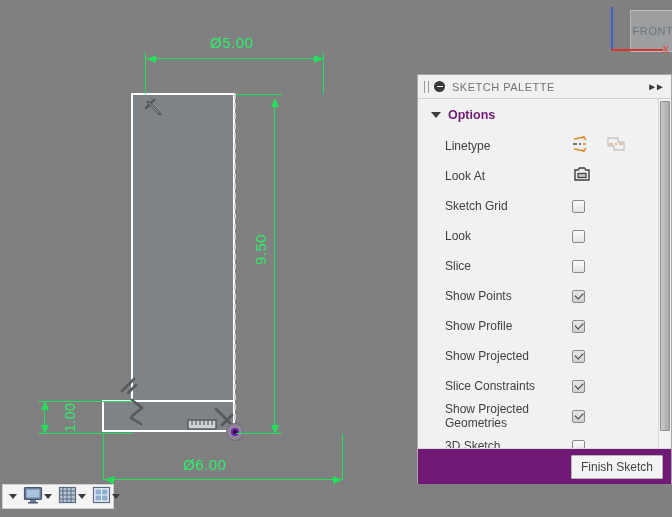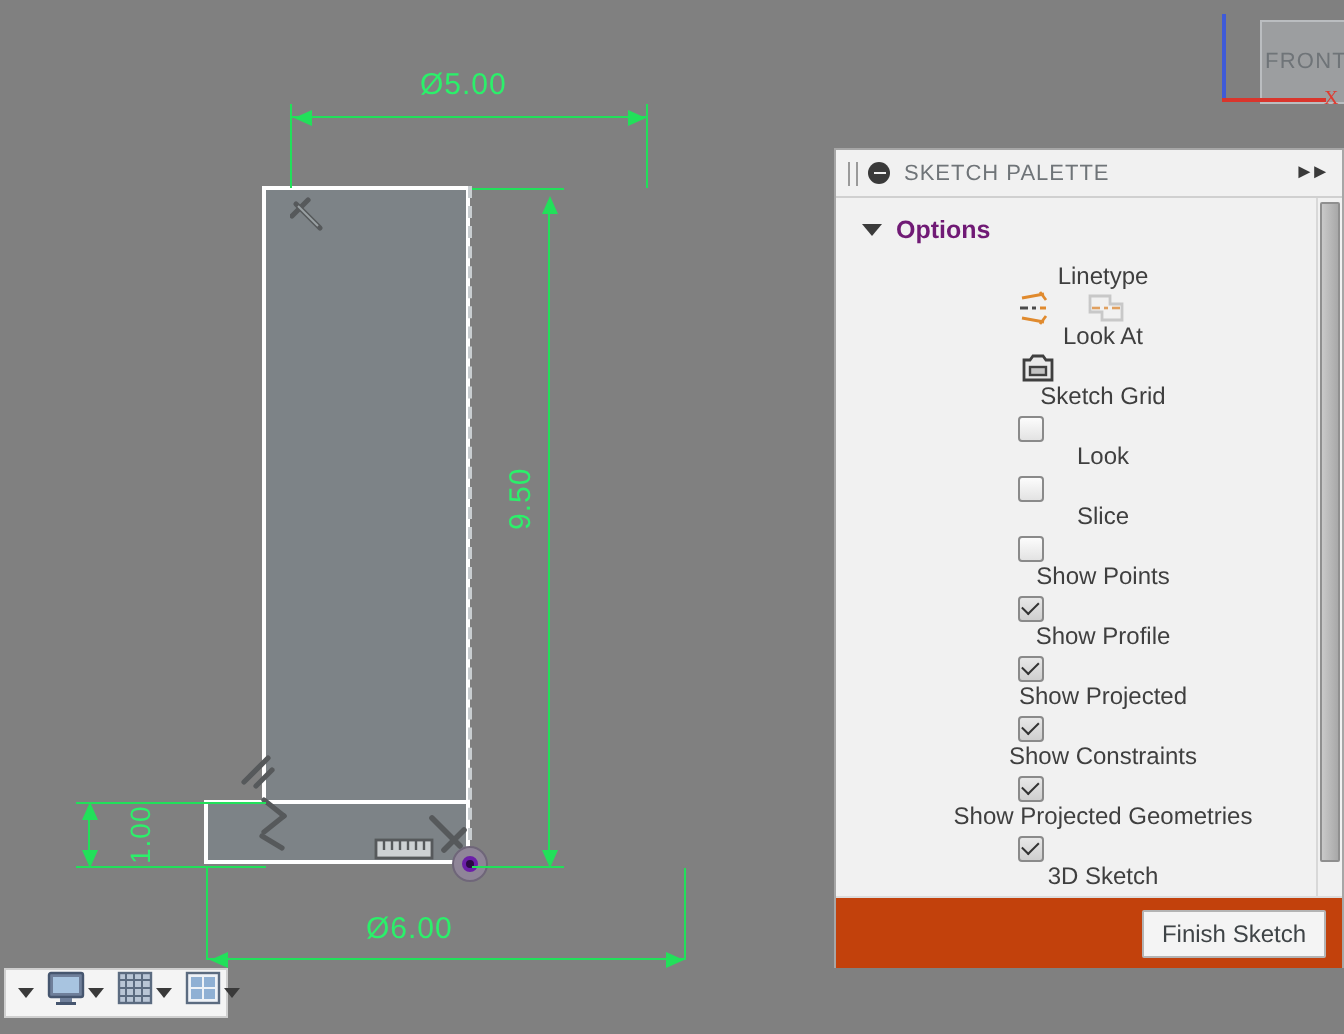--- a/index.html
+++ b/index.html
@@ -92,21 +92,21 @@
   .pal-body{flex:1;position:relative;overflow:hidden;background:#f1f1f1;}
   .pal-scroll-area{position:absolute;left:0;top:0;right:13px;bottom:0;overflow:hidden;}
 
   .section-hdr{
     display:flex;align-items:center;gap:7px;
     padding:9px 0 9px 13px;font-size:12.5px;font-weight:bold;color:#701a75;
   }
   .tri{width:0;height:0;border-left:5px solid transparent;border-right:5px solid transparent;border-top:6px solid #3b3b3b;}
 
   .opt-row{
-    display:flex;align-items:center;height:30px;padding-left:27px;box-sizing:border-box;flex-direction:column;
+    display:flex;align-items:center;height:30px;padding-left:27px;box-sizing:border-box;
   }
   .opt-label{font-size:12px;color:#3f3f3f;flex:1;}
   .opt-ctrl{width:86px;display:flex;align-items:center;}
   .chk{
     width:13px;height:13px;border:1px solid #8a8a8a;border-radius:2px;
     background:linear-gradient(#fcfcfc,#e3e3e3);box-sizing:border-box;
     display:flex;align-items:center;justify-content:center;
   }
   .chk.on{background:linear-gradient(#e8e8e8,#cfcfcf);}
   .chk.on::after{
@@ -120,21 +120,21 @@
     position:absolute;right:0;top:0;width:13px;bottom:0;
     background:#f1f1f1;border-left:1px solid #d8d8d8;box-sizing:border-box;
   }
   .vthumb{
     position:absolute;left:1px;top:2px;width:10px;height:330px;
     background:linear-gradient(to right,#c9c9c9,#a8a8a8);
     border:1px solid #8f8f8f;border-radius:1px;box-sizing:border-box;
   }
 
   .pal-footer{
-    flex:0 0 36px;height:36px;border-top:1px solid #dcdcdc;background:#c2410c;
+    flex:0 0 36px;height:36px;border-top:1px solid #dcdcdc;background:#701a75;
     display:flex;align-items:center;justify-content:flex-end;padding-right:8px;box-sizing:border-box;
   }
   .finish-btn{
     font-family:"Liberation Sans", sans-serif;
     font-size:12px;color:#3f4447;
     background:#f4f4f4;border:1px solid #b4b4b4;
     padding:4px 9px;border-radius:1px;cursor:pointer;
   }
 
   
@@ -352,21 +352,21 @@
             <span class="chk on"></span>
           </div>
       </div>
       <div class="opt-row">
         <div class="opt-label">Show Projected</div>
         <div class="opt-ctrl">
             <span class="chk on"></span>
           </div>
       </div>
       <div class="opt-row">
-        <div class="opt-label">Show Constraints</div>
+        <div class="opt-label">Slice Constraints</div>
         <div class="opt-ctrl">
             <span class="chk on"></span>
           </div>
       </div>
       <div class="opt-row">
         <div class="opt-label">Show Projected Geometries</div>
         <div class="opt-ctrl">
             <span class="chk on"></span>
           </div>
       </div>

